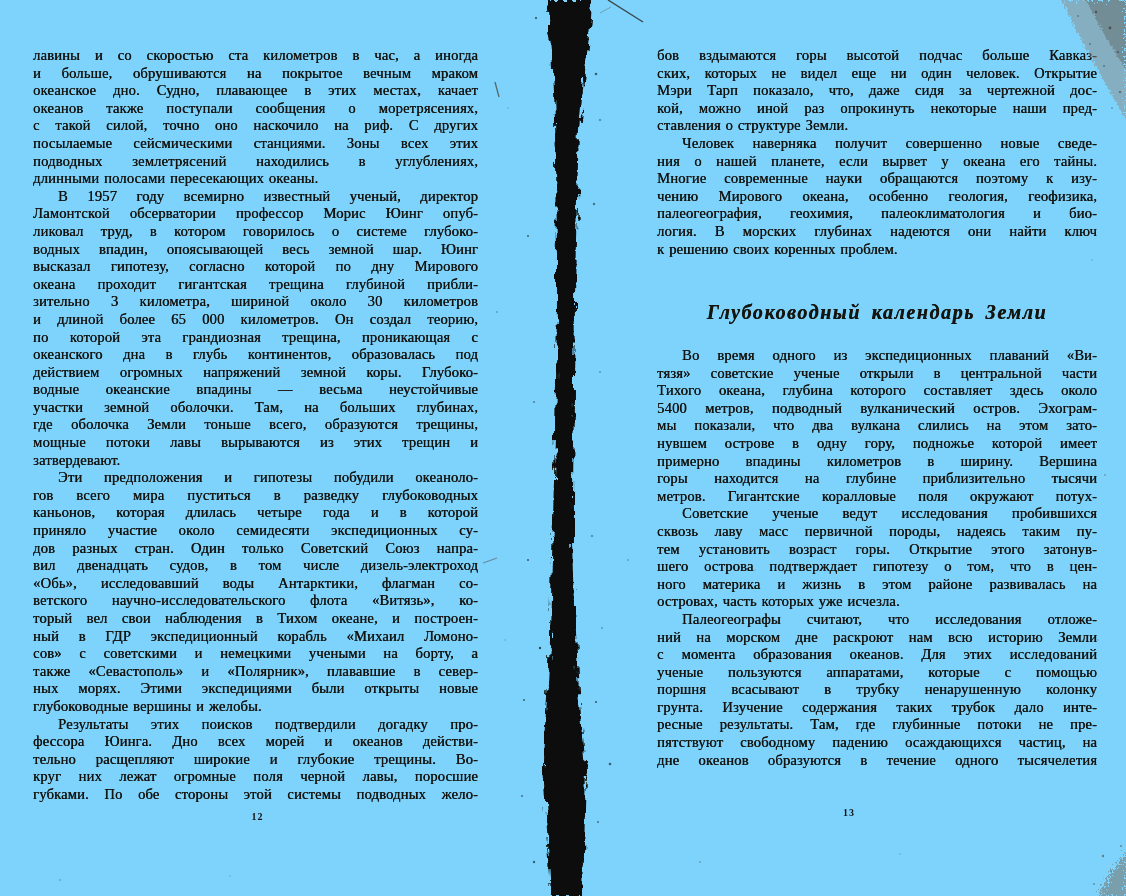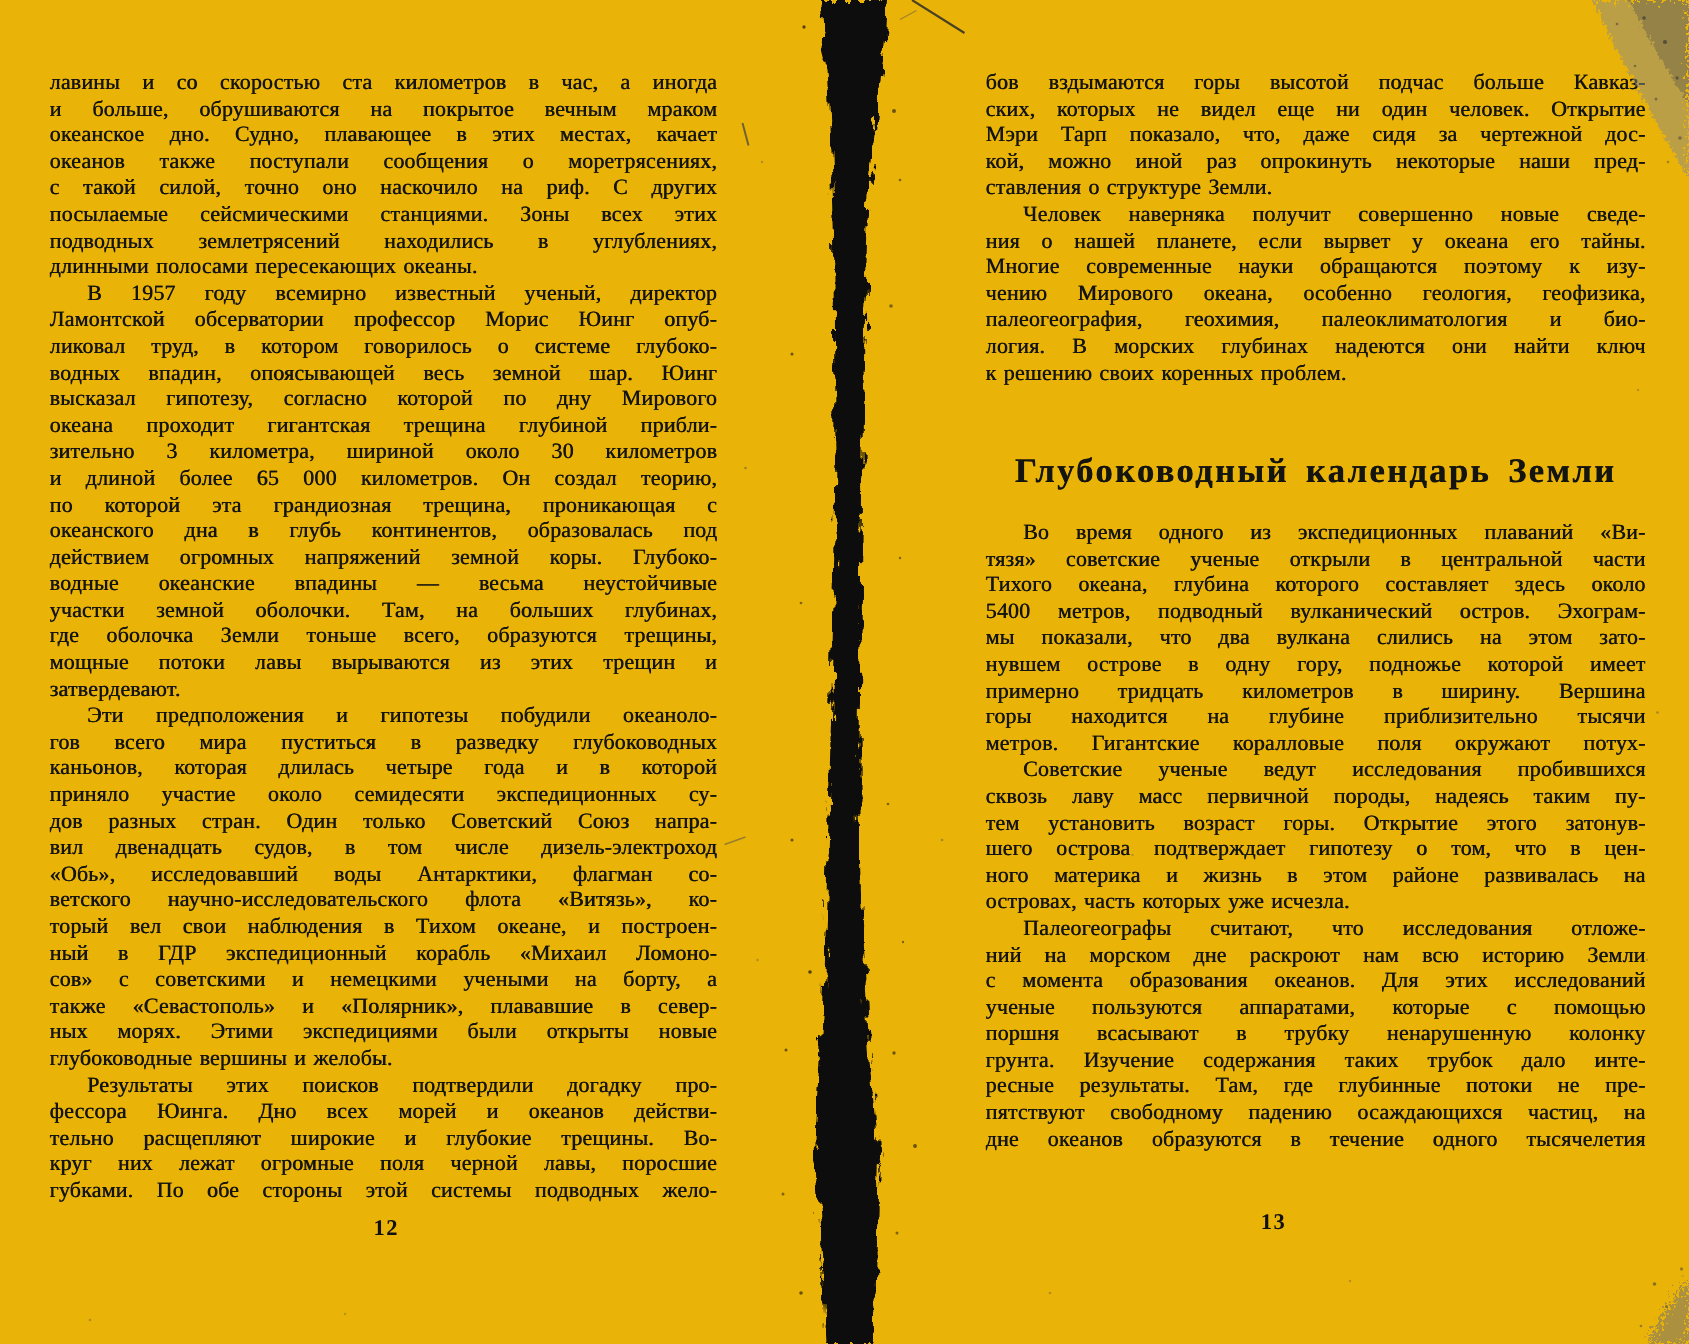--- a/index.html
+++ b/index.html
@@ -8,21 +8,21 @@
     width: 1126px;
     height: 896px;
     background: #ffffff;
     overflow: hidden;
   }
   .spread {
     position: absolute;
     inset: 0;
     width: 1126px;
     height: 896px;
-    background: #eab308;
+    background: #7dd3fc;
     font-family: "Liberation Serif", "DejaVu Serif", serif;
     color: #141410;
   }
   .text-col {
     position: absolute;
   }
   .line {
     height: 17.6px;
     line-height: 17.6px;
     font-size: 14.6px;
@@ -39,32 +39,33 @@
   #left-col  { left: 33px;  top: 47px;  width: 445px; }
   #right-col-a { left: 657px; top: 47px;  width: 440px; }
   #right-col-b { left: 657px; top: 347px; width: 440px; }
   .heading {
     position: absolute;
     left: 657px;
     top: 301px;
     width: 440px;
     margin: 0;
     text-align: center;
+    font-style: italic;
     font-weight: bold;
-    font-size: 23px;
+    font-size: 20px;
     letter-spacing: 1.6px;
     word-spacing: 4px;
     color: #15150f;
     text-shadow: 0.3px 0 0 currentColor;
   }
   .page-number {
     position: absolute;
     width: 440px;
     text-align: center;
-    font-size: 15px;
+    font-size: 10px;
     font-weight: bold;
     letter-spacing: 1px;
     color: #111;
   }
   #page-num-left  { left: 35px;  top: 811px; width: 445px; }
   #page-num-right { left: 629px; top: 807px; }
   svg.overlay {
     position: absolute;
     left: 0; top: 0;
     width: 1126px;
@@ -147,21 +148,21 @@
     <h2 class="heading">Глубоководный календарь Земли</h2>
 
     <div id="right-col-b" class="text-col">
 
     <div class="line indent">Во время одного из экспедиционных плаваний «Ви-</div>
         <div class="line">тязя» советские ученые открыли в центральной части</div>
         <div class="line">Тихого океана, глубина которого составляет здесь около</div>
         <div class="line">5400 метров, подводный вулканический остров. Эхограм-</div>
         <div class="line">мы показали, что два вулкана слились на этом зато-</div>
         <div class="line">нувшем острове в одну гору, подножье которой имеет</div>
-        <div class="line">примерно тридцать километров в ширину. Вершина</div>
+        <div class="line">примерно впадины километров в ширину. Вершина</div>
         <div class="line">горы находится на глубине приблизительно тысячи</div>
         <div class="line">метров. Гигантские коралловые поля окружают потух-</div>
         <div class="line indent">Советские ученые ведут исследования пробившихся</div>
         <div class="line">сквозь лаву масс первичной породы, надеясь таким пу-</div>
         <div class="line">тем установить возраст горы. Открытие этого затонув-</div>
         <div class="line">шего острова подтверждает гипотезу о том, что в цен-</div>
         <div class="line">ного материка и жизнь в этом районе развивалась на</div>
         <div class="line para-end">островах, часть которых уже исчезла.</div>
         <div class="line indent">Палеогеографы считают, что исследования отложе-</div>
         <div class="line">ний на морском дне раскроют нам всю историю Земли</div>

